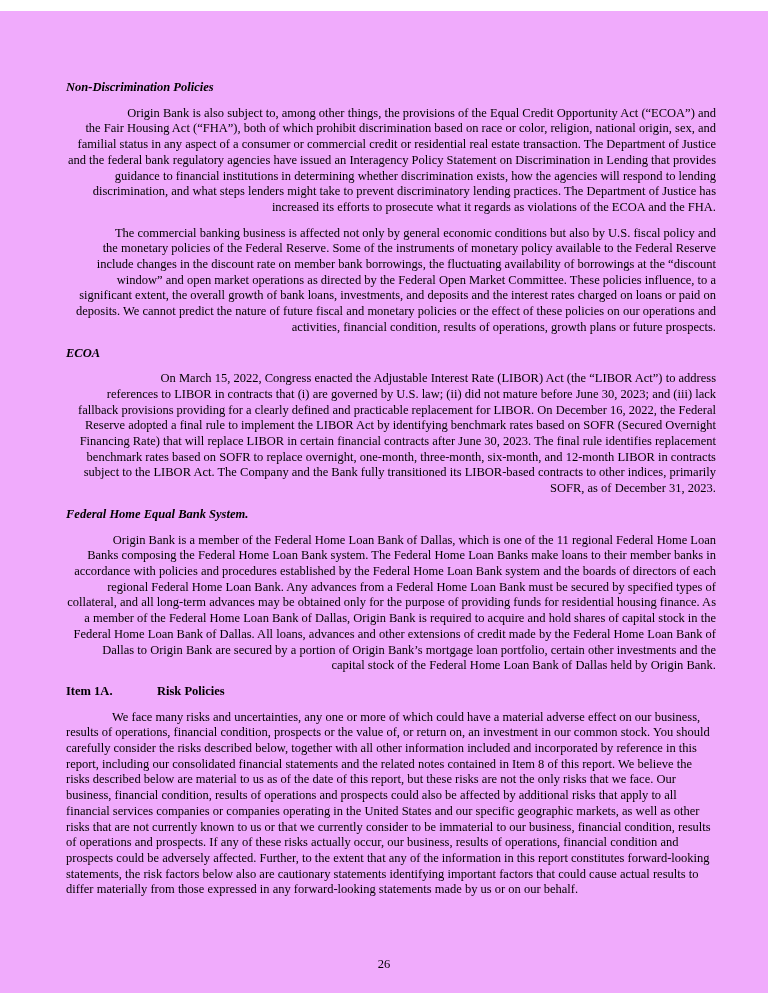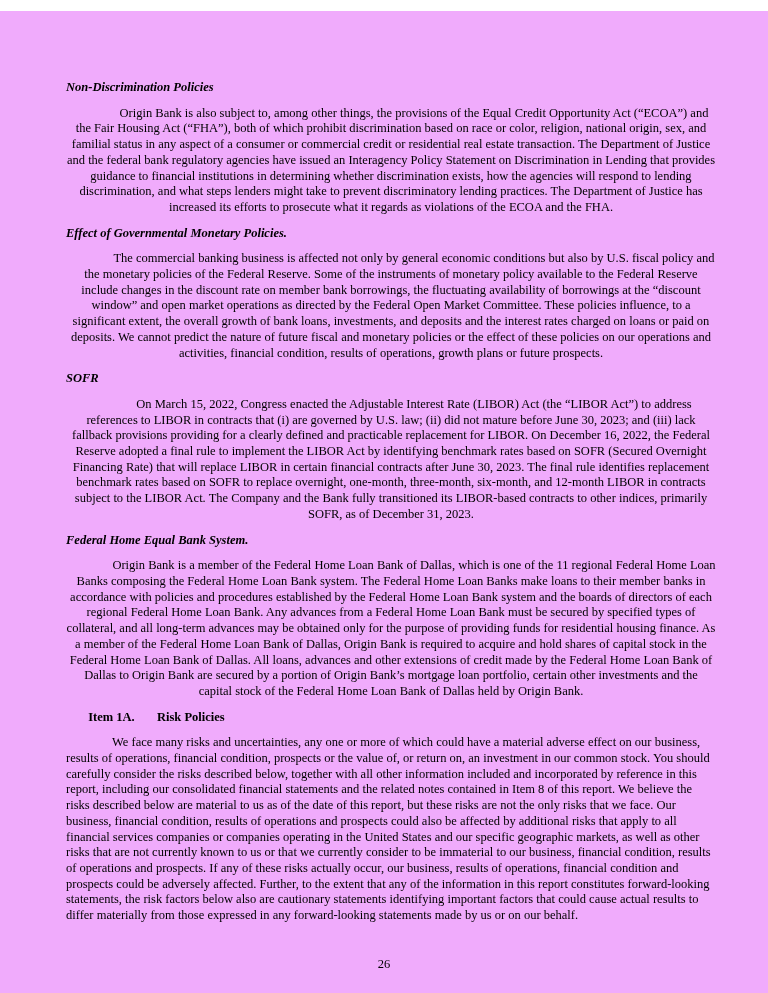--- a/index.html
+++ b/index.html
@@ -22,32 +22,31 @@
     top: 69px;
     width: 650px;
   }
   .sec-heading {
     font-weight: bold;
     font-style: italic;
     margin-bottom: 10px;
   }
   .body-para {
     text-indent: 46px;
-    text-align: center;
+    text-align: right;
     margin-bottom: 10px;
     white-space: normal;
   }
   .item-heading {
     font-weight: bold;
     margin-bottom: 10px;
   }
   .item-number {
     display: inline-block;
     width: 91px;
-    text-align: center;
   }
   .risk-para {
     text-indent: 46px;
     margin-bottom: 10px;
   }
   .page-number {
     position: absolute;
     top: 946px;
     left: 0;
     width: 100%;
@@ -56,24 +55,23 @@
 </style>
 </head>
 <body>
 
 <div class="page">
   <div class="content">
 
     <div class="sec-heading">Non-Discrimination Policies</div>
     <p class="body-para">Origin Bank is also subject to, among other things, the provisions of the Equal Credit Opportunity Act (“ECOA”) and the Fair Housing Act (“FHA”), both of which prohibit discrimination based on race or color, religion, national origin, sex, and familial status in any aspect of a consumer or commercial credit or residential real estate transaction. The Department of Justice and the federal bank regulatory agencies have issued an Interagency Policy Statement on Discrimination in Lending that provides guidance to financial institutions in determining whether discrimination exists, how the agencies will respond to lending discrimination, and what steps lenders might take to prevent discriminatory lending practices. The Department of Justice has increased its efforts to prosecute what it regards as violations of the ECOA and the FHA.</p>
 
-    <div class="sec-heading">Effect of Governmental Monetary Policies.</div>
     <p class="body-para">The commercial banking business is affected not only by general economic conditions but also by U.S. fiscal policy and the monetary policies of the Federal Reserve. Some of the instruments of monetary policy available to the Federal Reserve include changes in the discount rate on member bank borrowings, the fluctuating availability of borrowings at the “discount window” and open market operations as directed by the Federal Open Market Committee. These policies influence, to a significant extent, the overall growth of bank loans, investments, and deposits and the interest rates charged on loans or paid on deposits. We cannot predict the nature of future fiscal and monetary policies or the effect of these policies on our operations and activities, financial condition, results of operations, growth plans or future prospects.</p>
 
-    <div class="sec-heading">SOFR</div>
+    <div class="sec-heading">ECOA</div>
     <p class="body-para">On March 15, 2022, Congress enacted the Adjustable Interest Rate (LIBOR) Act (the “LIBOR Act”) to address references to LIBOR in contracts that (i) are governed by U.S. law; (ii) did not mature before June 30, 2023; and (iii) lack fallback provisions providing for a clearly defined and practicable replacement for LIBOR. On December 16, 2022, the Federal Reserve adopted a final rule to implement the LIBOR Act by identifying benchmark rates based on SOFR (Secured Overnight Financing Rate) that will replace LIBOR in certain financial contracts after June 30, 2023. The final rule identifies replacement benchmark rates based on SOFR to replace overnight, one-month, three-month, six-month, and 12-month LIBOR in contracts subject to the LIBOR Act. The Company and the Bank fully transitioned its LIBOR-based contracts to other indices, primarily SOFR, as of December 31, 2023.</p>
 
     <div class="sec-heading">Federal Home Equal Bank System.</div>
     <p class="body-para">Origin Bank is a member of the Federal Home Loan Bank of Dallas, which is one of the 11 regional Federal Home Loan Banks composing the Federal Home Loan Bank system. The Federal Home Loan Banks make loans to their member banks in accordance with policies and procedures established by the Federal Home Loan Bank system and the boards of directors of each regional Federal Home Loan Bank. Any advances from a Federal Home Loan Bank must be secured by specified types of collateral, and all long-term advances may be obtained only for the purpose of providing funds for residential housing finance. As a member of the Federal Home Loan Bank of Dallas, Origin Bank is required to acquire and hold shares of capital stock in the Federal Home Loan Bank of Dallas. All loans, advances and other extensions of credit made by the Federal Home Loan Bank of Dallas to Origin Bank are secured by a portion of Origin Bank’s mortgage loan portfolio, certain other investments and the capital stock of the Federal Home Loan Bank of Dallas held by Origin Bank.</p>
 
     <div class="item-heading">
       <span class="item-number">Item 1A.</span><span>Risk Policies</span>
     </div>
 
     <p class="risk-para">We face many risks and uncertainties, any one or more of which could have a material adverse effect on our business, results of operations, financial condition, prospects or the value of, or return on, an investment in our common stock. You should carefully consider the risks described below, together with all other information included and incorporated by reference in this report, including our consolidated financial statements and the related notes contained in Item 8 of this report. We believe the risks described below are material to us as of the date of this report, but these risks are not the only risks that we face. Our business, financial condition, results of operations and prospects could also be affected by additional risks that apply to all financial services companies or companies operating in the United States and our specific geographic markets, as well as other risks that are not currently known to us or that we currently consider to be immaterial to our business, financial condition, results of operations and prospects. If any of these risks actually occur, our business, results of operations, financial condition and prospects could be adversely affected. Further, to the extent that any of the information in this report constitutes forward-looking statements, the risk factors below also are cautionary statements identifying important factors that could cause actual results to differ materially from those expressed in any forward-looking statements made by us or on our behalf.</p>

